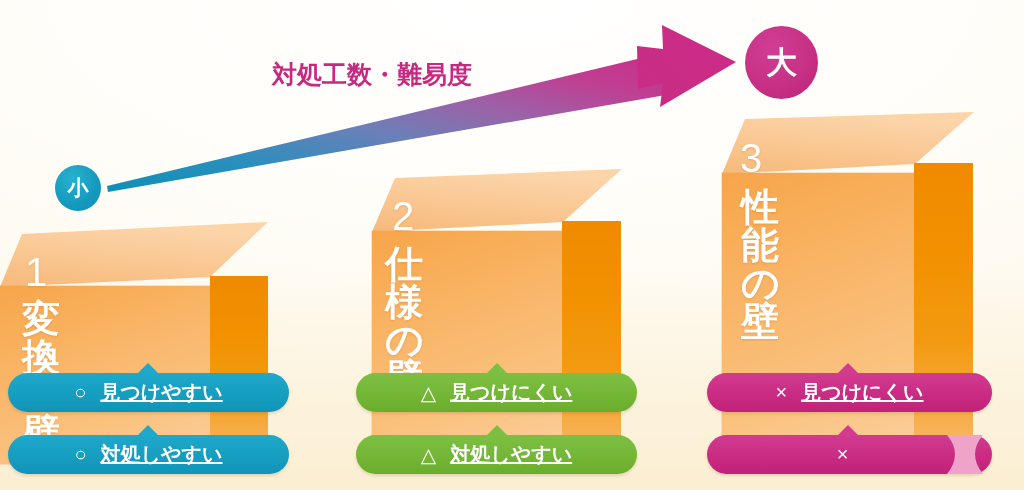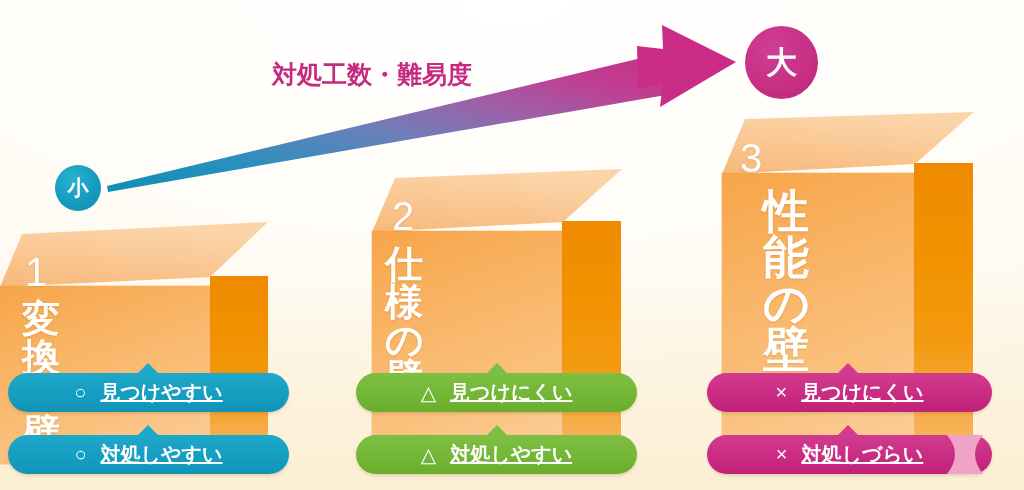--- a/index.html
+++ b/index.html
@@ -180,32 +180,31 @@
           <stop offset="0%" stop-color="#f6b97a"></stop>
           <stop offset="55%" stop-color="#fac894"></stop>
           <stop offset="100%" stop-color="#fbd4a8"></stop>
         </linearGradient>
       </defs>
       <polygon points="22,68 45,13 274,6 215,58" fill="url(#cap3)"></polygon>
     </svg>
     <div class="blk-front" style="left:722px;top:173px;width:193px;height:291px;"></div>
     <div class="blk-side" style="left:914px;top:163px;width:59px;height:301px;"></div>
     <div class="blk-num" style="left:740px;top:138px;font-size:40px;">3</div>
-    <div class="blk-title" style="left:763px;top:188px;font-size:46px;">性能の壁</div>
+    <div class="blk-title" style="left:741px;top:188px;font-size:38px;">性能の壁</div>
   </div>
 
   <div class="notch notch-magenta" style="left:835px;top:363px;"></div>
   <div class="pill pill-magenta" style="left:707px;top:373px;width:285px;height:39px;font-size:20px;">
     <span class="mark">×</span>
     <span class="txt">見つけにくい</span>
   </div>
 
   <div class="notch notch-magenta" style="left:835px;top:425px;"></div>
   <div class="pill pill-magenta" style="left:707px;top:435px;width:285px;height:39px;font-size:20px;">
     <span class="mark">×</span>
-    <span class="txt">対処しづらい</span>
   </div>
 
   <svg style="position:absolute;left:947px;top:435px;" width="50" height="40" viewBox="0 0 50 40">
     <path d="M 0,0 Q 16,19 0,39 L 36,39 Q 20,19 36,0 Z" fill="#f0a3c9"></path>
   </svg>
 
 </div>
 
 </body></html>

